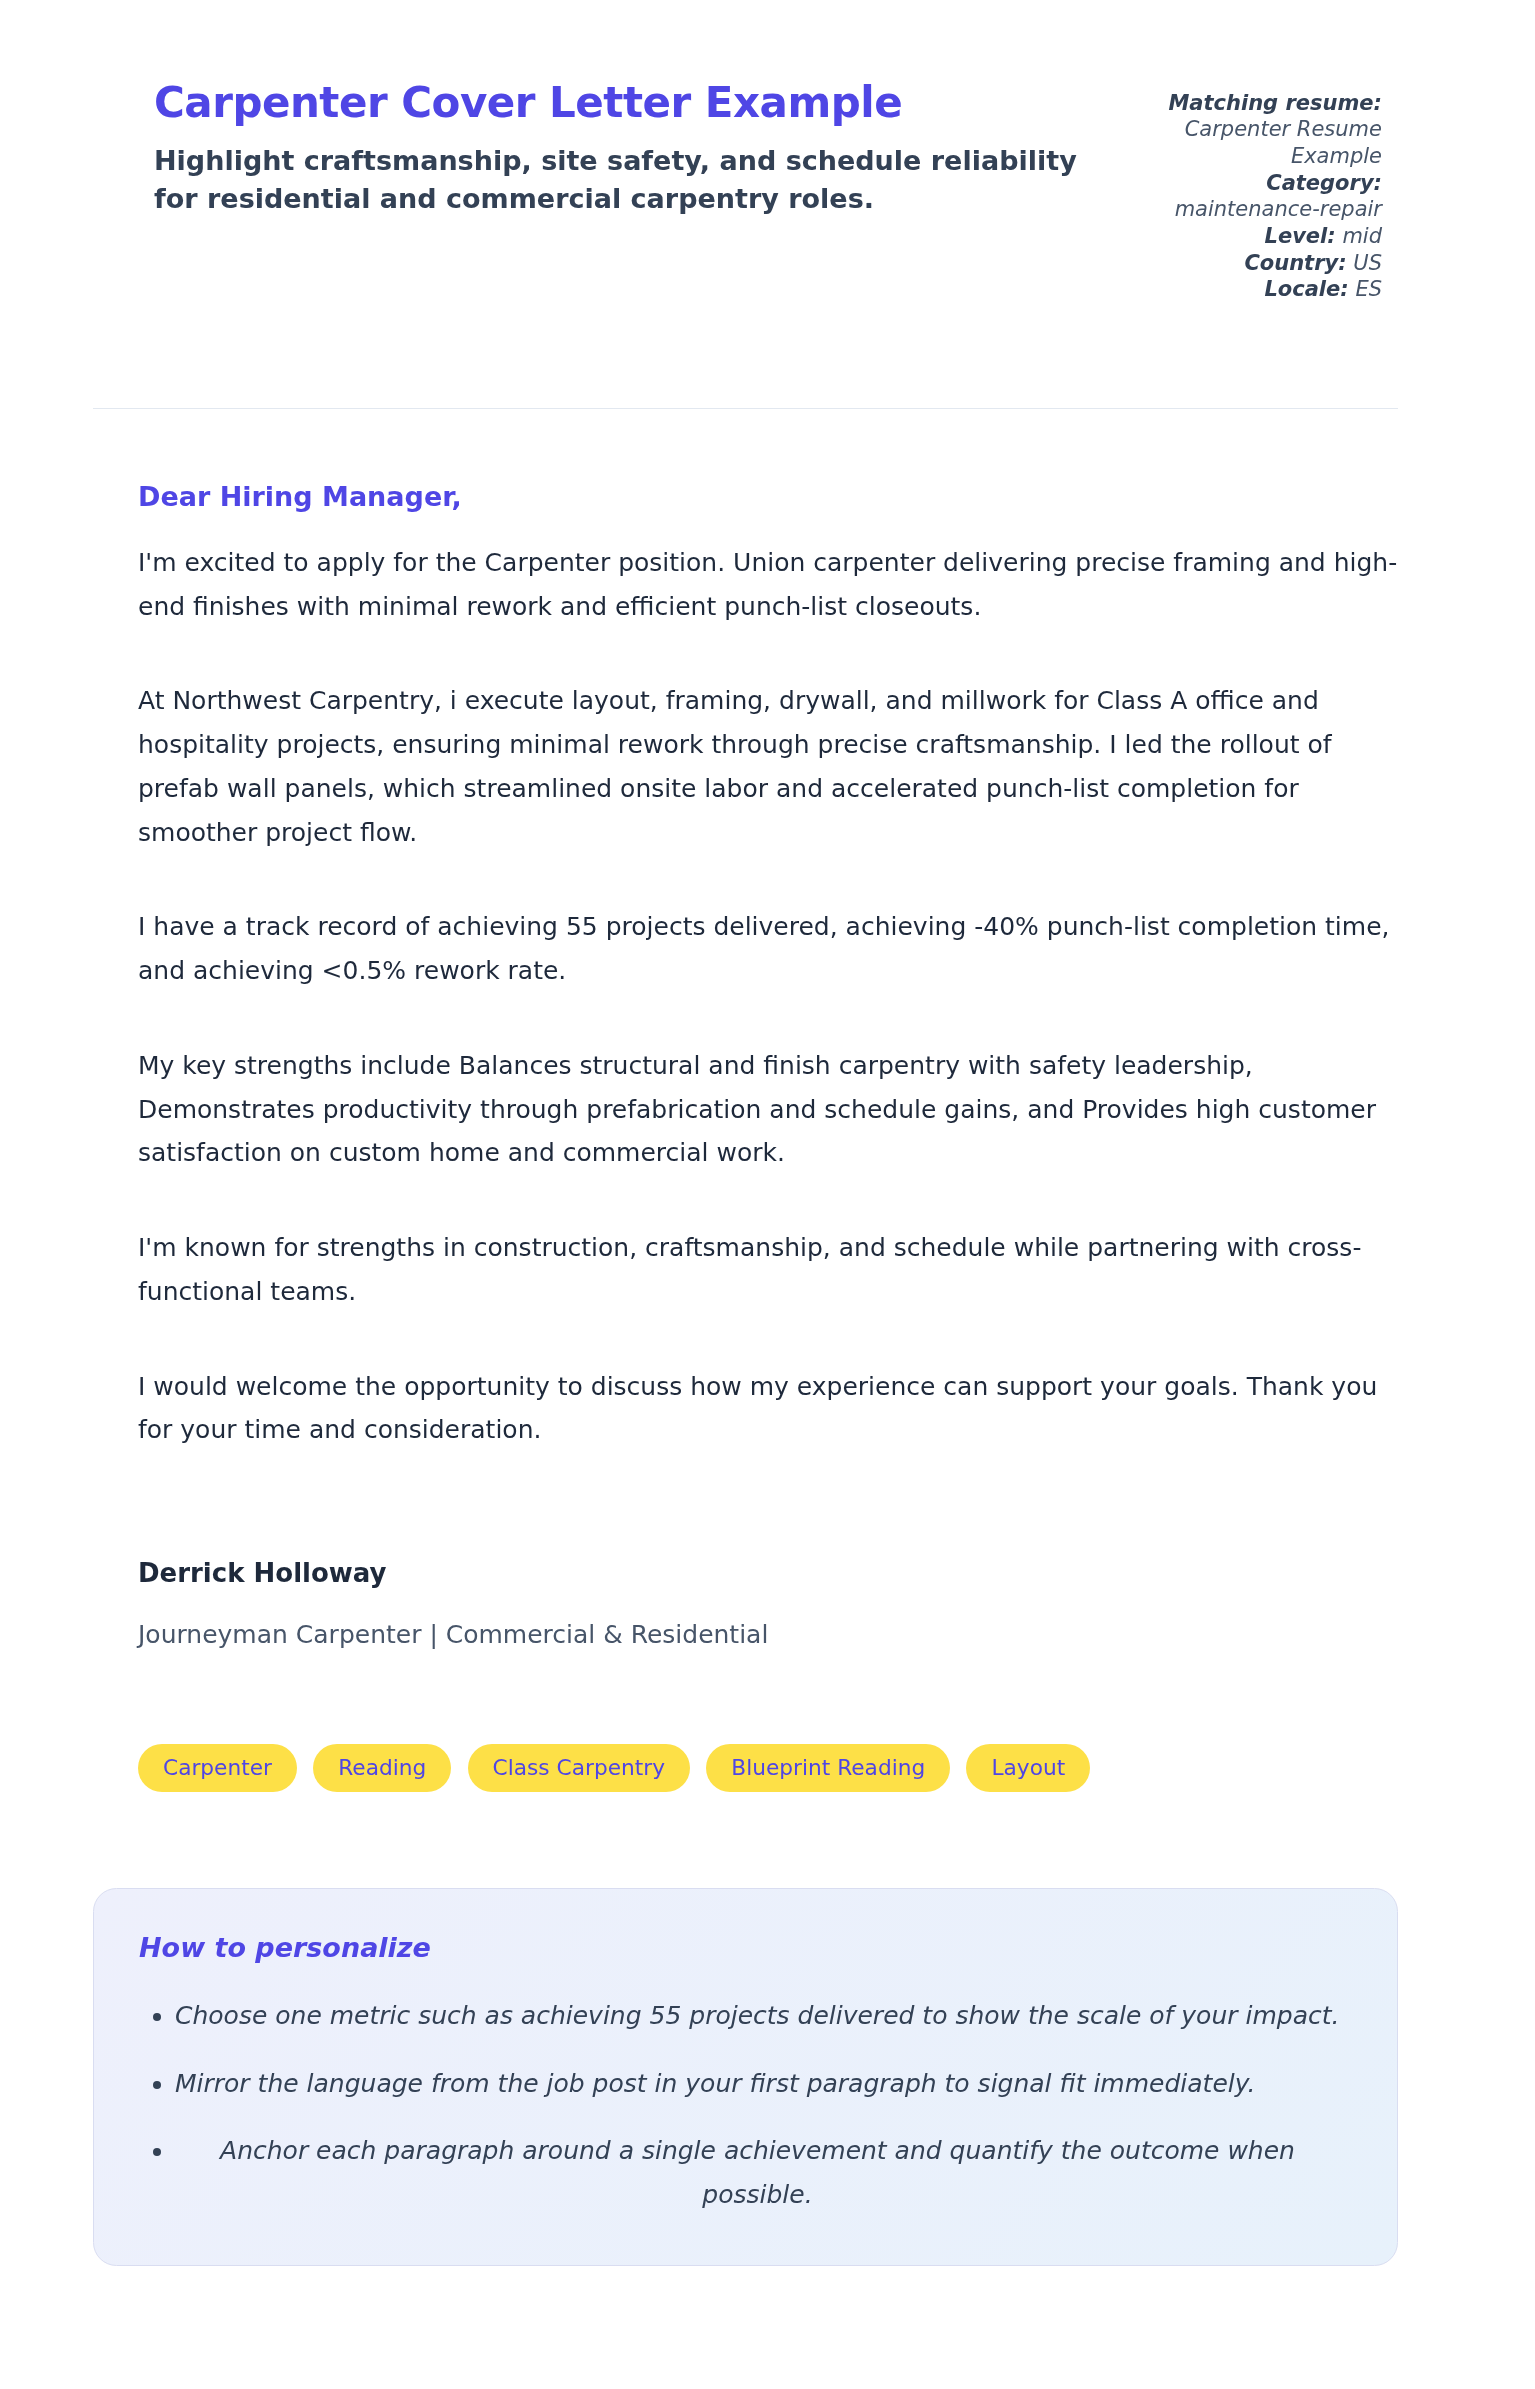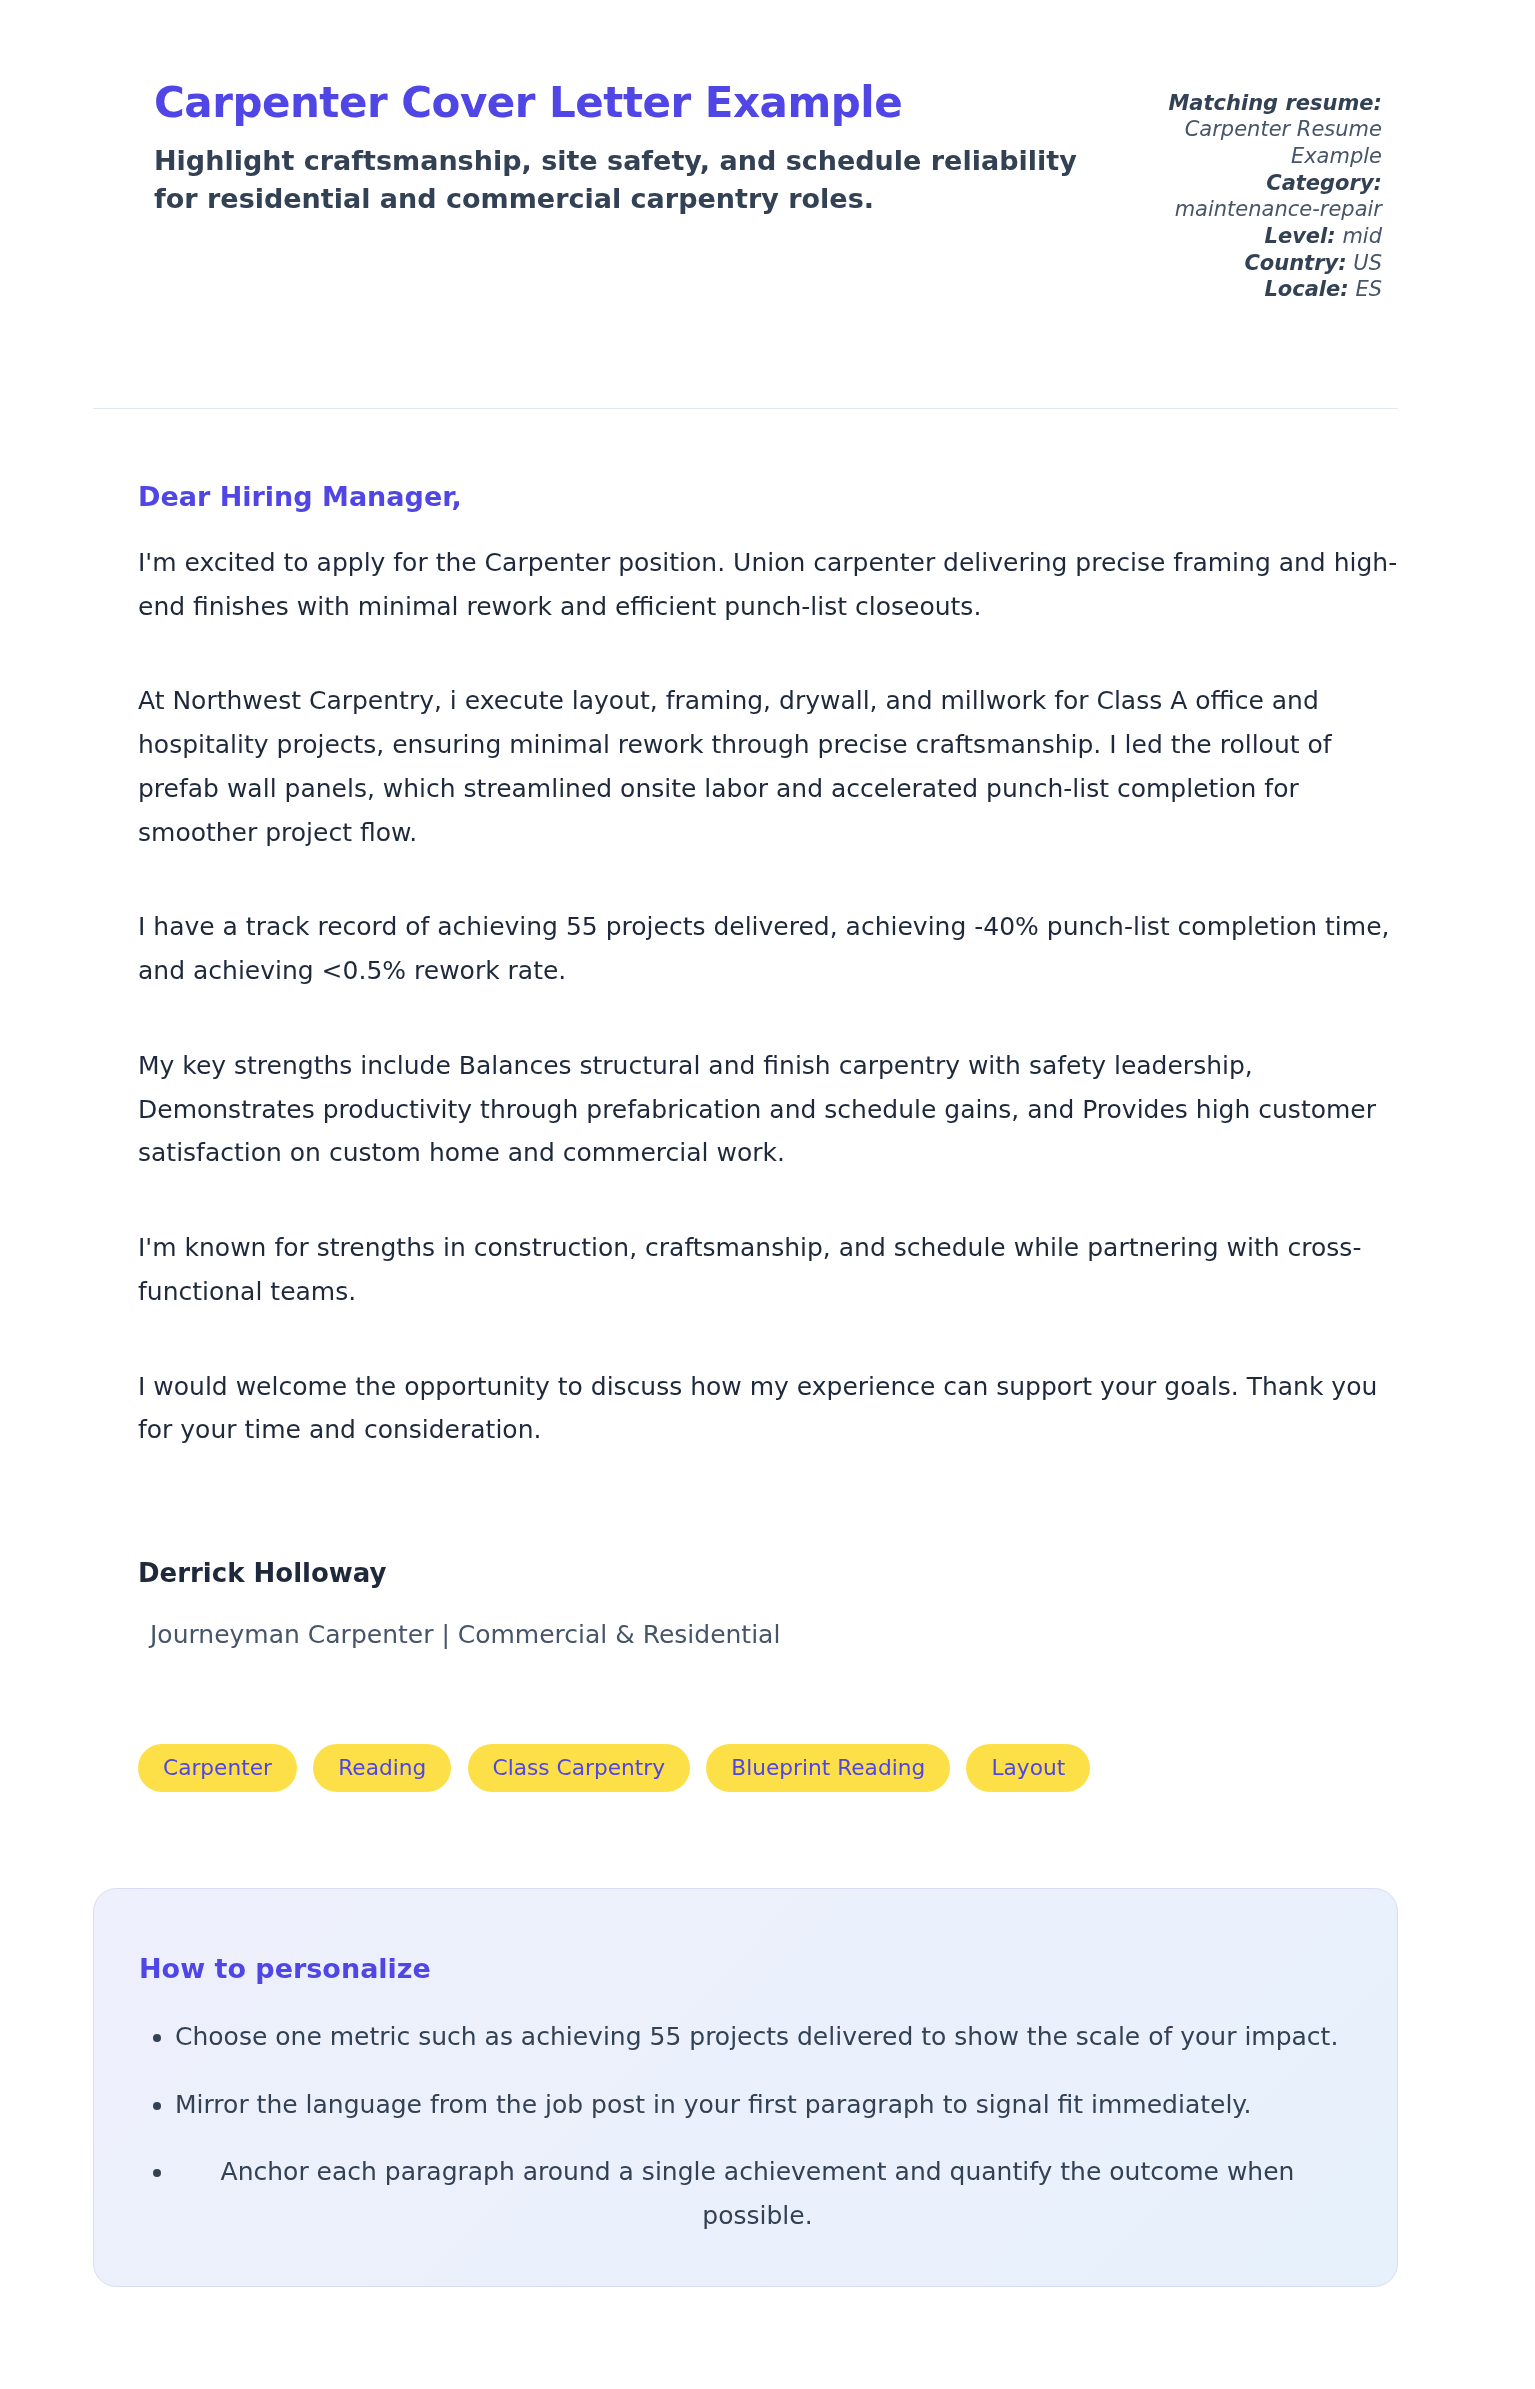--- a/index.html
+++ b/index.html
@@ -76,21 +76,21 @@
     max-width: 1260px;
   }
   .signature { margin-top: 99px; }
   .sig-name {
     margin: 0 0 16.3px 0;
     font-size: 26px;
     font-weight: bold;
     color: #1e293b;
   }
   .sig-title {
-    margin: 12px;
+    margin: 0;
     font-size: 25px;
     color: #475569;
   }
 
   
   .tags {
     margin-top: 87px;
     padding-left: 45px;
     display: flex;
     flex-wrap: wrap;
@@ -106,21 +106,22 @@
     border-radius: 902px;
     white-space: nowrap;
   }
 
   
   .tips-card {
     margin-top: 96px;
     border: 1.8px solid #d9ddf1;
     border-radius: 23.5px;
     background: linear-gradient(135deg, #eef0fc 0%, #e7f1fb 100%);
-    padding: 64px 54px 49px 45px;
+    padding: 43px 54px 49px 45px;
+    font-style: italic;
   }
   .tips-title {
     margin: 0 0 31px 0;
     font-size: 27px;
     font-weight: bold;
     color: #4f46e5;
   }
   .tips-list {
     margin: 0;
     padding-left: 36px;

